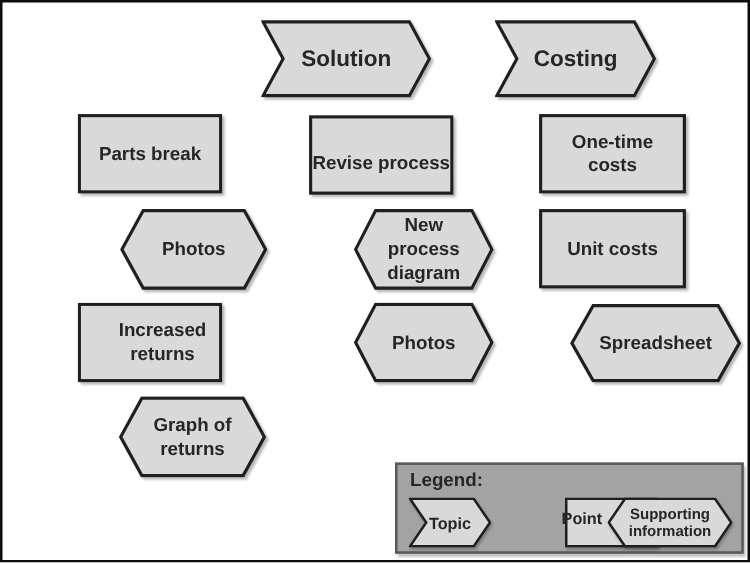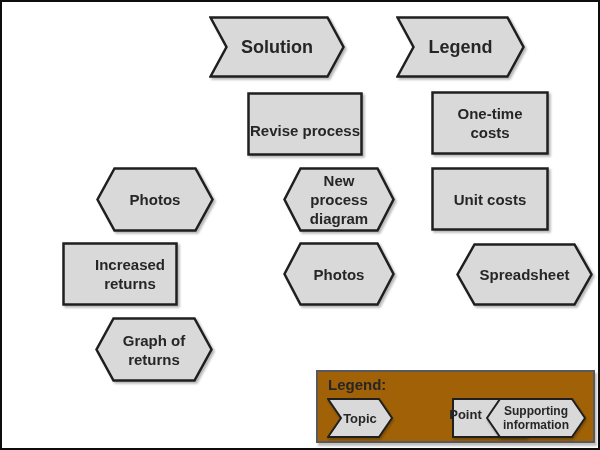--- a/index.html
+++ b/index.html
@@ -42,40 +42,46 @@
   #s-unit      { left: 429px; top: 165px; width: 118px; height: 64px; }
   #s-spread    { left: 454px; top: 241px; width: 137px; height: 63px; }
 
   
   .legend {
     position: absolute;
     left: 314px; top: 368px;
     width: 279px; height: 73px;
     box-sizing: border-box;
     border: 2px solid #595959;
-    background: #a16207;
+    background: #a3a3a3;
     box-shadow: 2px 2.5px 2px rgba(0,0,0,0.25);
   }
   .legend-title {
     position: absolute; left: 10px; top: 4px;
     font-size: 15px; font-weight: bold; color: #262626;
   }
   .legend .shape .label { font-size: 13px; line-height: 15px; }
   .legend .shape .label.small { font-size: 12px; line-height: 14px; }
   #l-topic   { left: 9px;   top: 26px; width: 66px;  height: 40px; }
   #l-point   { left: 86px;  top: 26px; width: 75px;  height: 32px; padding-left: 48px; }
   #l-support { left: 168px; top: 26px; width: 100px; height: 40px; }
   .legend .shape svg { filter: drop-shadow(1.5px 2px 1px rgba(0,0,0,0.25)); }
 </style>
 </head>
 <body>
 
 <div class="frame">
 
 
+  <div class="shape" id="s-parts">
+    <svg width="116" height="64">
+      <rect x="1.5" y="1.5" width="113" height="61" fill="#d9d9d9" stroke="#1f1f1f" stroke-width="2.5"></rect>
+    </svg>
+    <div class="label body">Parts break</div>
+  </div>
 
   <div class="shape" id="s-photos1">
     <svg width="118" height="65">
       <polygon points="18.5,1.5 99.5,1.5 116.5,32.5 99.5,63.5 18.5,63.5 1.5,32.5" fill="#d9d9d9" stroke="#1f1f1f" stroke-width="2.5"></polygon>
     </svg>
     <div class="label body">Photos</div>
   </div>
 
   <div class="shape" id="s-increased">
     <svg width="116" height="64">
@@ -120,21 +126,21 @@
     <svg width="112" height="64">
       <polygon points="17.5,1.5 94.5,1.5 110.5,32 94.5,62.5 17.5,62.5 1.5,32" fill="#d9d9d9" stroke="#1f1f1f" stroke-width="2.5"></polygon>
     </svg>
     <div class="label body">Photos</div>
   </div>
 
   <div class="shape" id="s-costing">
     <svg width="129" height="62">
       <polygon points="1.5,1.5 111.5,1.5 127.5,31 111.5,60.5 1.5,60.5 17.5,31" fill="#d9d9d9" stroke="#1f1f1f" stroke-width="2.5"></polygon>
     </svg>
-    <div class="label title">Legend</div>
+    <div class="label title">Costing</div>
   </div>
 
   <div class="shape" id="s-onetime">
     <svg width="118" height="64">
       <rect x="1.5" y="1.5" width="115" height="61" fill="#d9d9d9" stroke="#1f1f1f" stroke-width="2.5"></rect>
     </svg>
     <div class="label body">One-time
 costs</div>
   </div>
 

